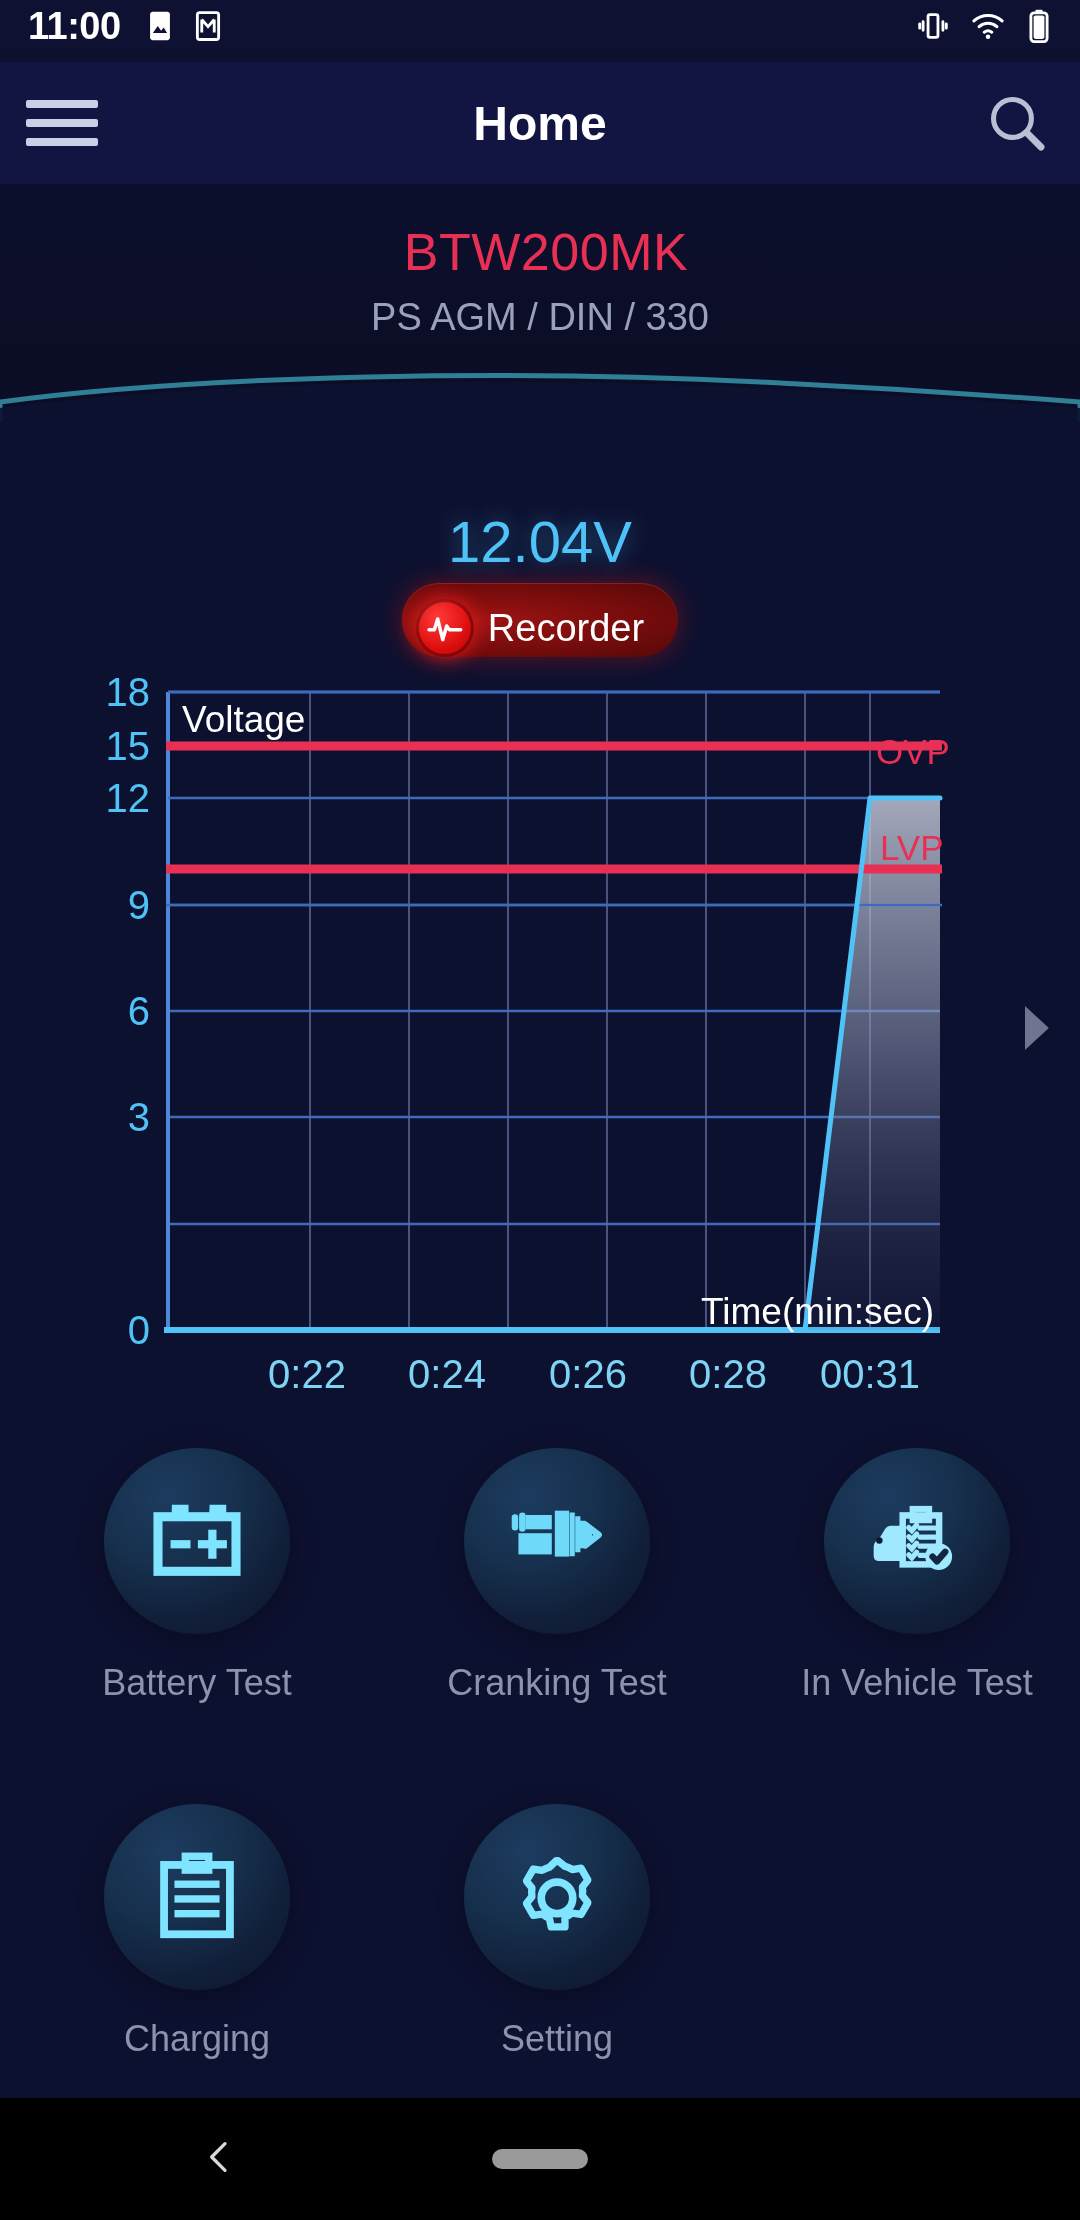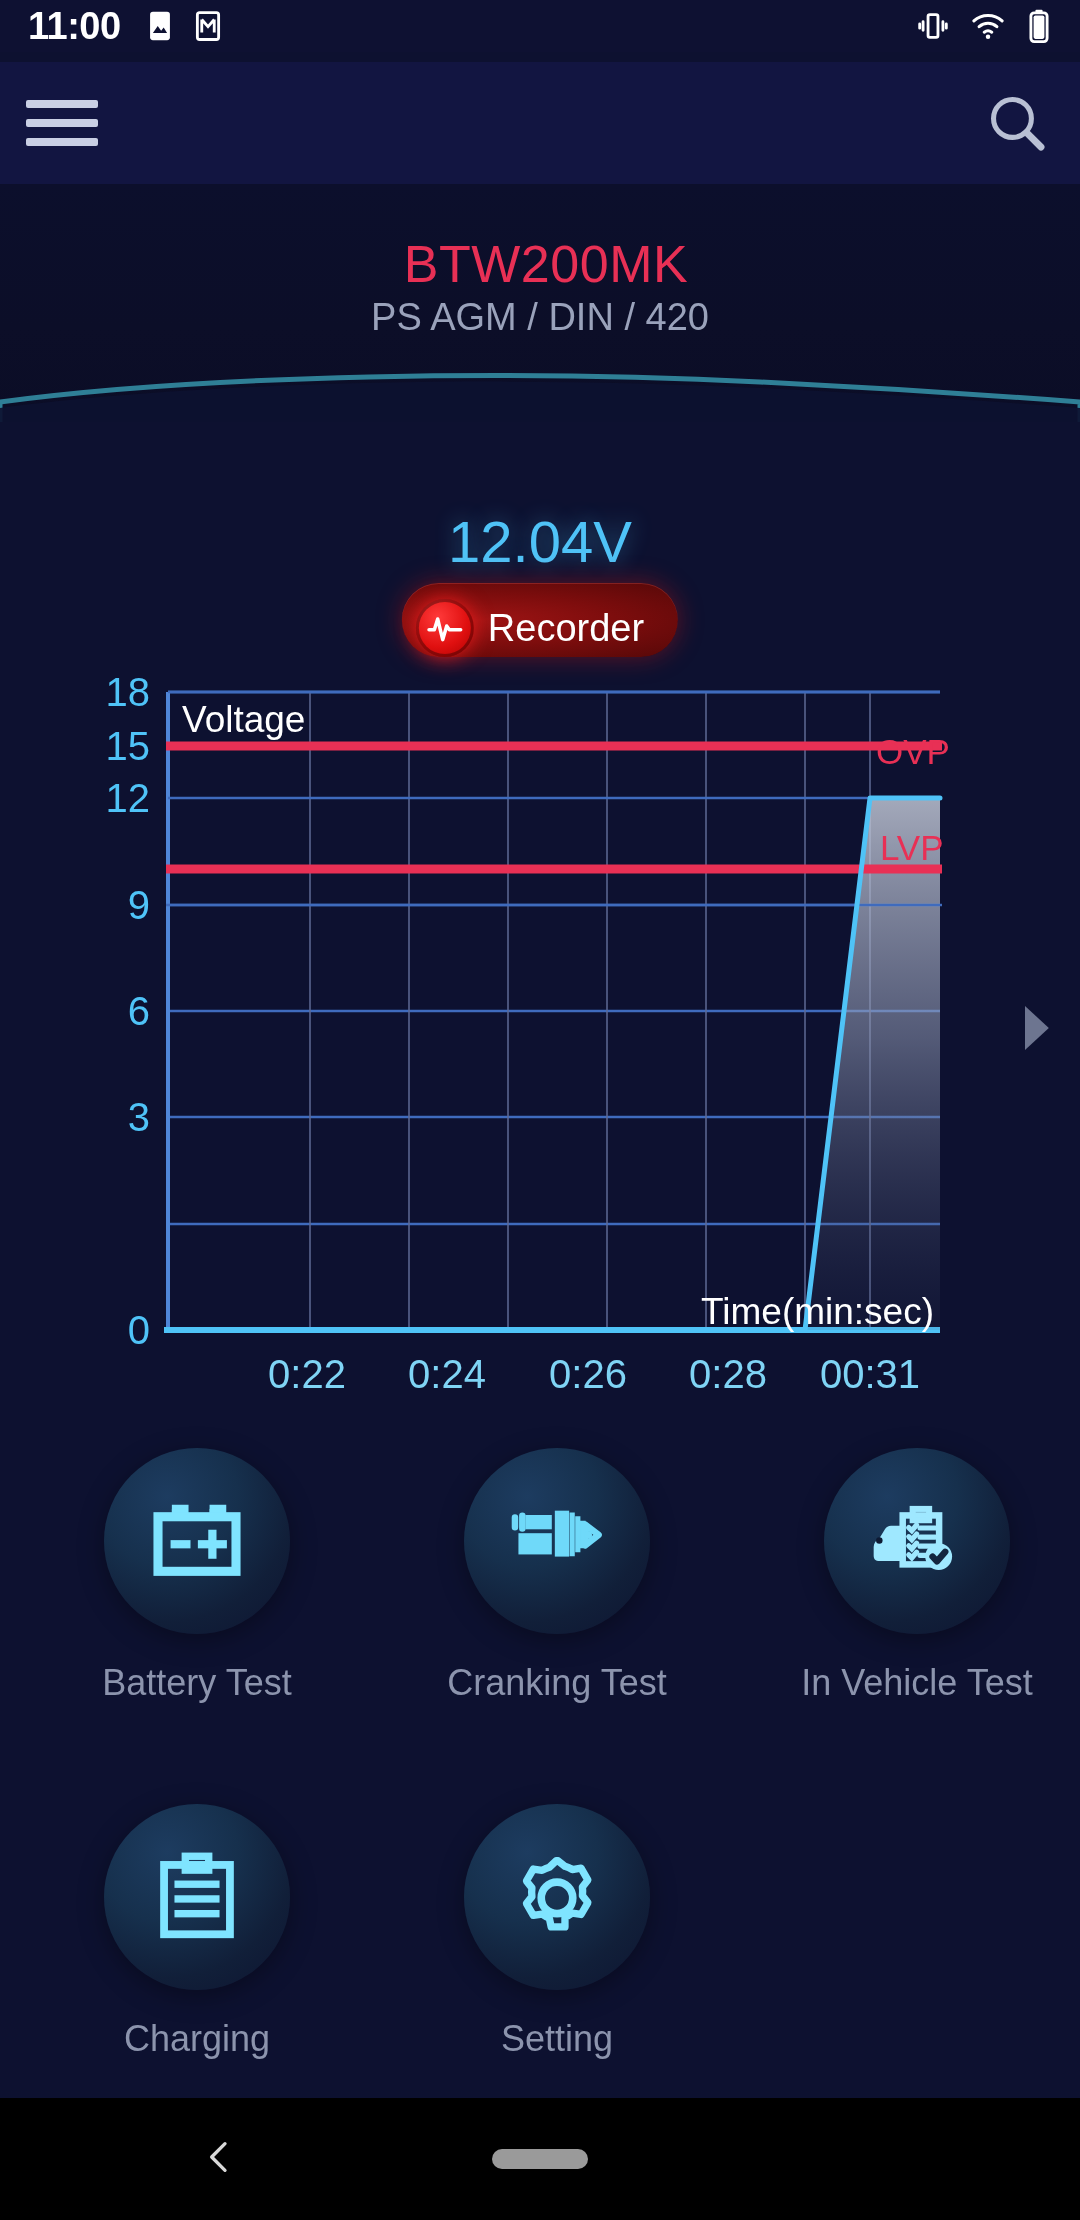--- a/index.html
+++ b/index.html
@@ -48,21 +48,21 @@
   #search-btn { margin-left: auto; width: 74px; height: 74px; display: flex; align-items: center; justify-content: center; cursor: pointer; z-index: 2; }
 
   
   #device-panel {
     position: absolute; top: 184px; left: 0;
     width: 1080px; height: 238px;
     background: linear-gradient(180deg, #0c0f2c 0%, #0c0e28 60%, #0b0d26 100%);
     overflow: hidden;
   }
   #device-name {
-    position: absolute; top: 50px; left: 0; width: 1080px;
+    position: absolute; top: 38px; left: 0; width: 1080px;
     text-align: center; color: #e83055;
     font-size: 52px; letter-spacing: 0.5px; padding-left: 12px;
   }
   #device-spec {
     position: absolute; top: 112px; left: 0; width: 1080px;
     text-align: center; color: #9aa2bb; font-size: 38px;
   }
   #wave { position: absolute; bottom: -6px; left: 0; width: 1080px; height: 60px; }
 
   
@@ -157,31 +157,32 @@
       </svg>
     </div>
   </div>
 
   <div id="appbar">
     <div id="hamburger">
       <span></span>
       <span></span>
       <span></span>
     </div>
+    <div id="appbar-title">Home</div>
     <div id="search-btn">
       <svg width="64" height="64" viewBox="0 0 24 24">
         <circle cx="10.3" cy="10.3" r="7.1" fill="none" stroke="#b9c0d4" stroke-width="1.9"></circle>
         <path d="M15.6 15.6L21 21" stroke="#b9c0d4" stroke-width="2.6" stroke-linecap="round"></path>
       </svg>
     </div>
   </div>
 
   <div id="device-panel">
     <div id="device-name">BTW200MK</div>
-    <div id="device-spec">PS AGM / DIN / 420</div>
+    <div id="device-spec">PS AGM / DIN / 330</div>
     <svg id="wave" viewBox="0 0 1080 60" preserveAspectRatio="none">
       <path d="M0 34 C 210 6, 520 2, 760 14 C 900 21, 1000 28, 1080 34 L1080 60 L0 60 Z" fill="none" stroke="#2f7f96" stroke-width="5"></path>
       <path d="M0 40 C 210 12, 520 8, 760 20 C 900 27, 1000 34, 1080 40 L1080 60 L0 60 Z" fill="#0d1130" opacity="0.92"></path>
     </svg>
   </div>
 
   <div id="voltage-value">12.04V</div>
 
   <div id="recorder-btn">
     <div id="recorder-dot">

